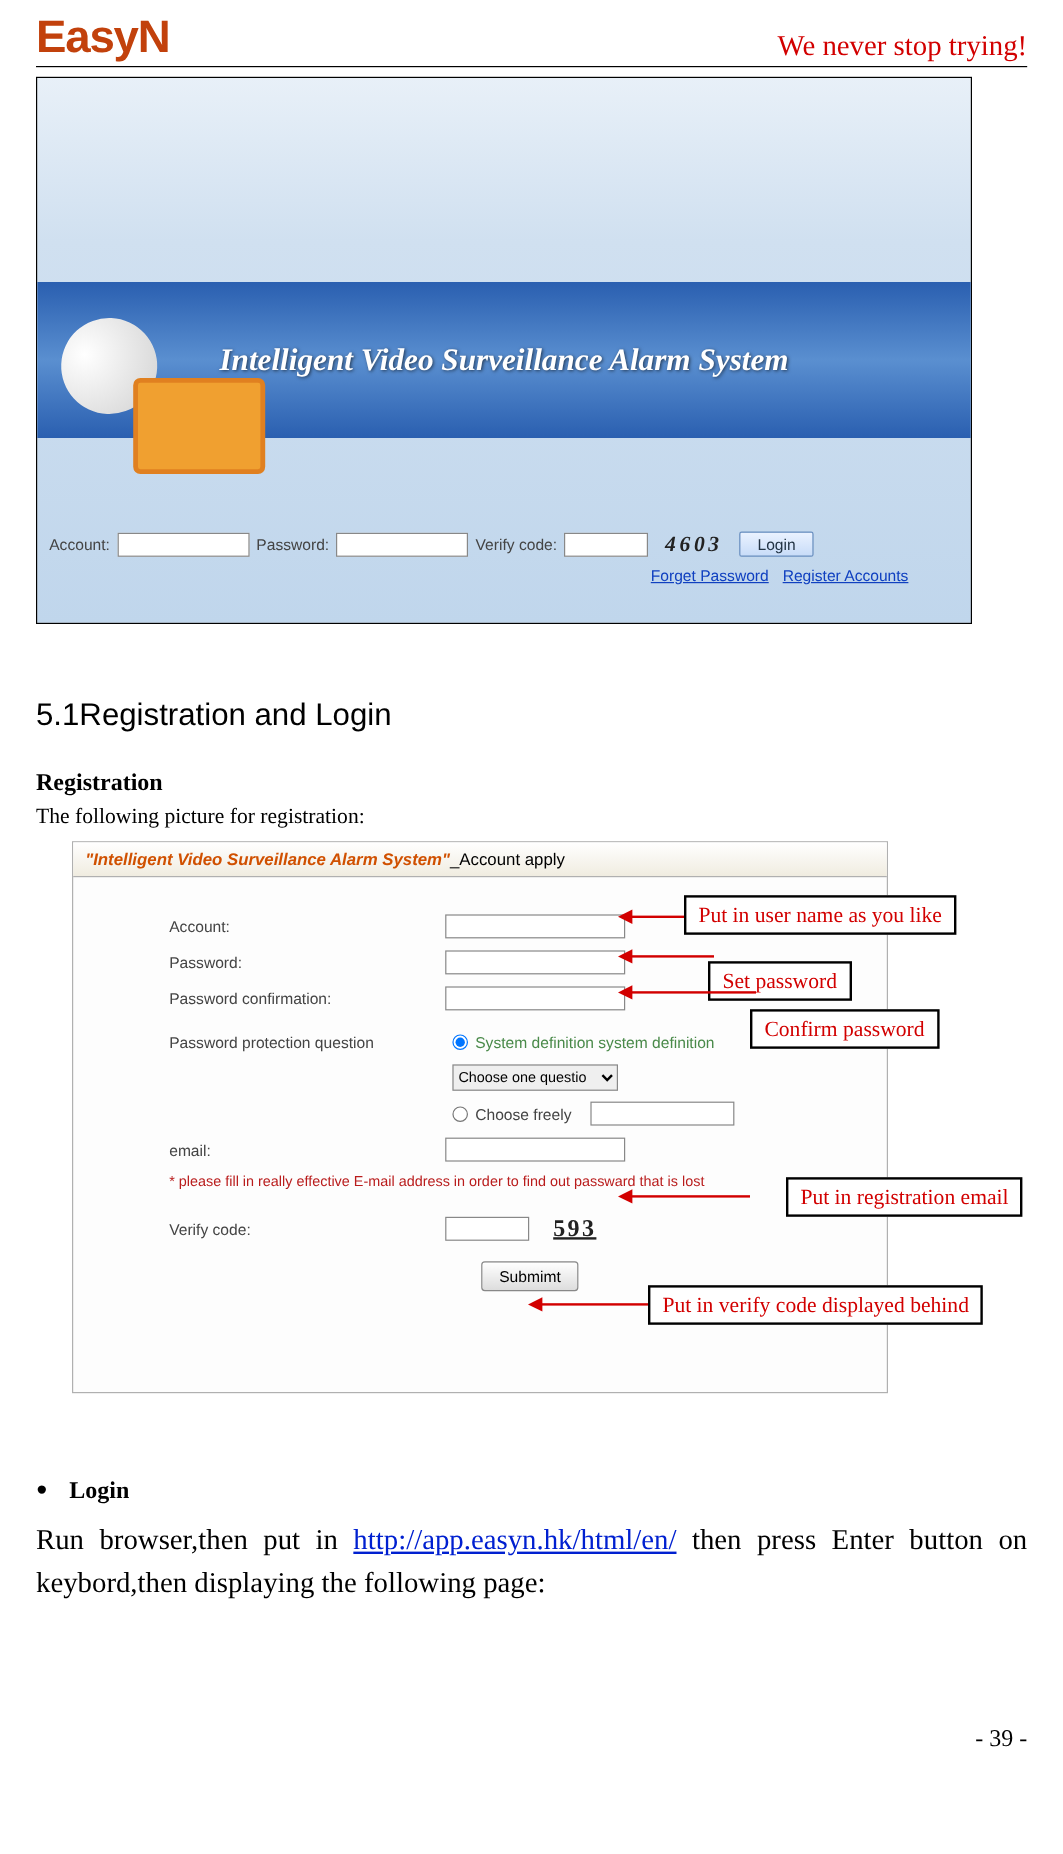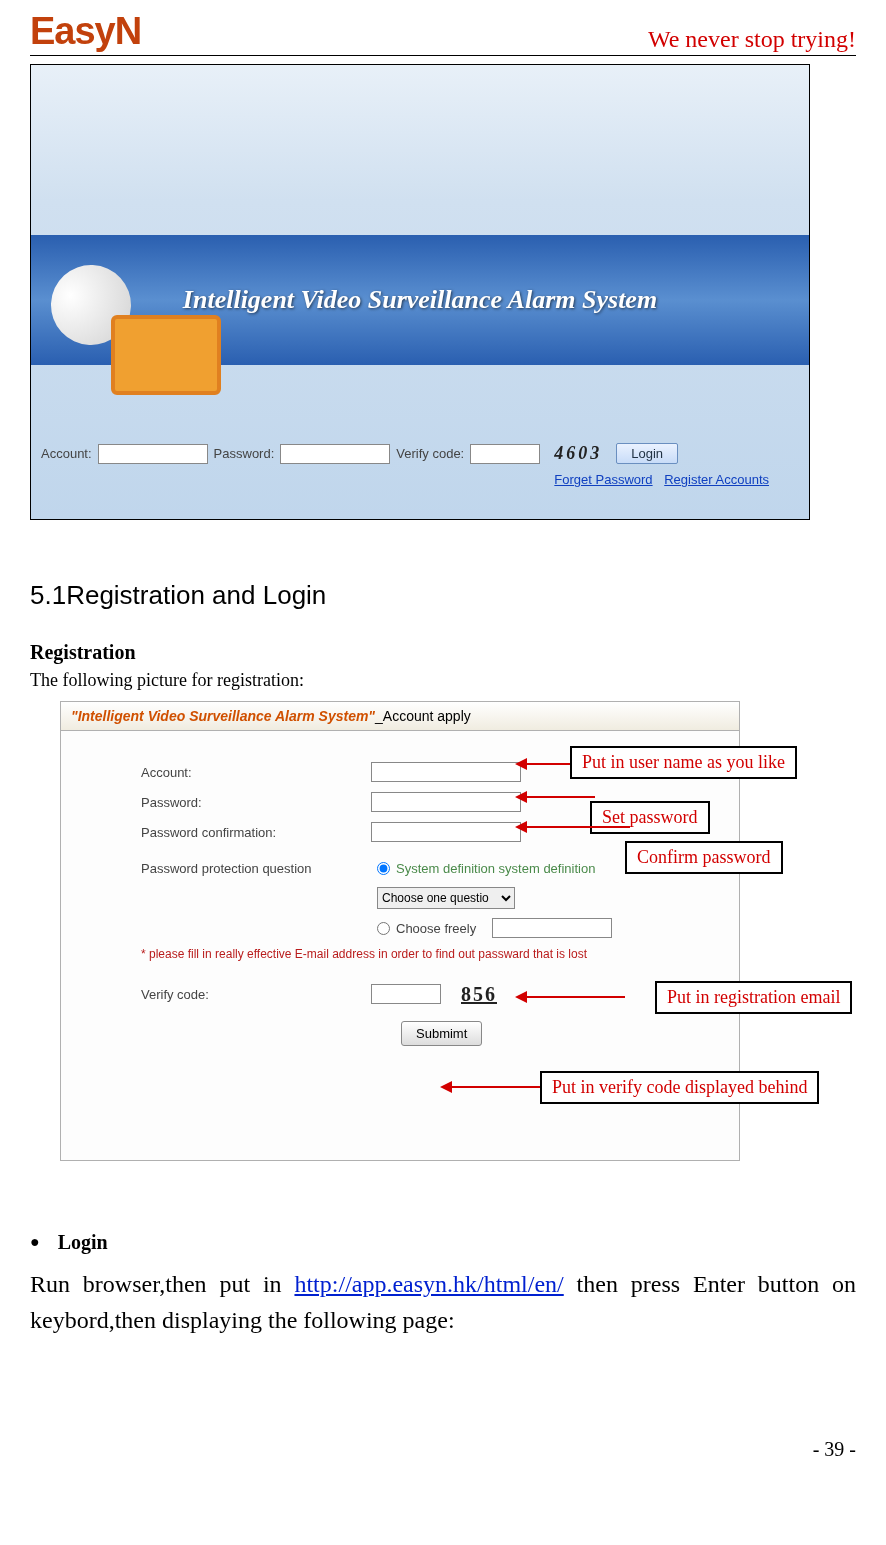--- a/index.html
+++ b/index.html
@@ -104,21 +104,21 @@
     border: 1px solid #6a8fc0;
     background: linear-gradient(#eaf2ff, #c8dcf8);
     padding: 2px 14px;
     font-family: Arial, sans-serif;
     font-size: 13px;
     color: #234;
     border-radius: 2px;
   }
   .links-row {
     position: absolute;
-    bottom: 32px; right: 40px;
+    bottom: 32px; right: 52px;
     font-family: Arial, sans-serif;
     font-size: 13px;
   }
   .links-row a { color: #1040c0; text-decoration: underline; margin-left: 8px; }
   .forget { color: #1040c0; }
 
   h2.section {
     font-family: Arial, sans-serif;
     font-weight: normal;
     font-size: 26px;
@@ -309,26 +309,30 @@
         <select>
           <option>Choose one questio</option>
         </select>
       </div>
       <div class="row radio-row">
         <span class="lab"></span>
         <input type="radio" style="">
         <span>Choose freely</span>
         <input type="text" style="width: 120px; margin-left: 10px;">
       </div>
+      <div class="row">
+        <span class="lab">email:</span>
+        <input type="text" style="">
+      </div>
       <div class="hint">* please fill in really effective E-mail address in order to find out passward that is lost</div>
       <div style="height:18px"></div>
       <div class="row">
         <span class="lab">Verify code:</span>
         <input type="text" class="short" style="">
-        <span class="captcha2">856</span>
+        <span class="captcha2">593</span>
       </div>
       <button class="submit-btn">Submimt</button>
     </div>
   </div>
 
   <div class="callout" style="left:510px; top:45px">Put in user name as you like</div>
   <div class="arrow-left" style="left:465px; top:62px; width:45px"></div>
 
   <div class="callout" style="left:530px; top:100px">Set  password</div>
   <div class="arrow-left" style="left:465px; top:95px; width:70px"></div>

